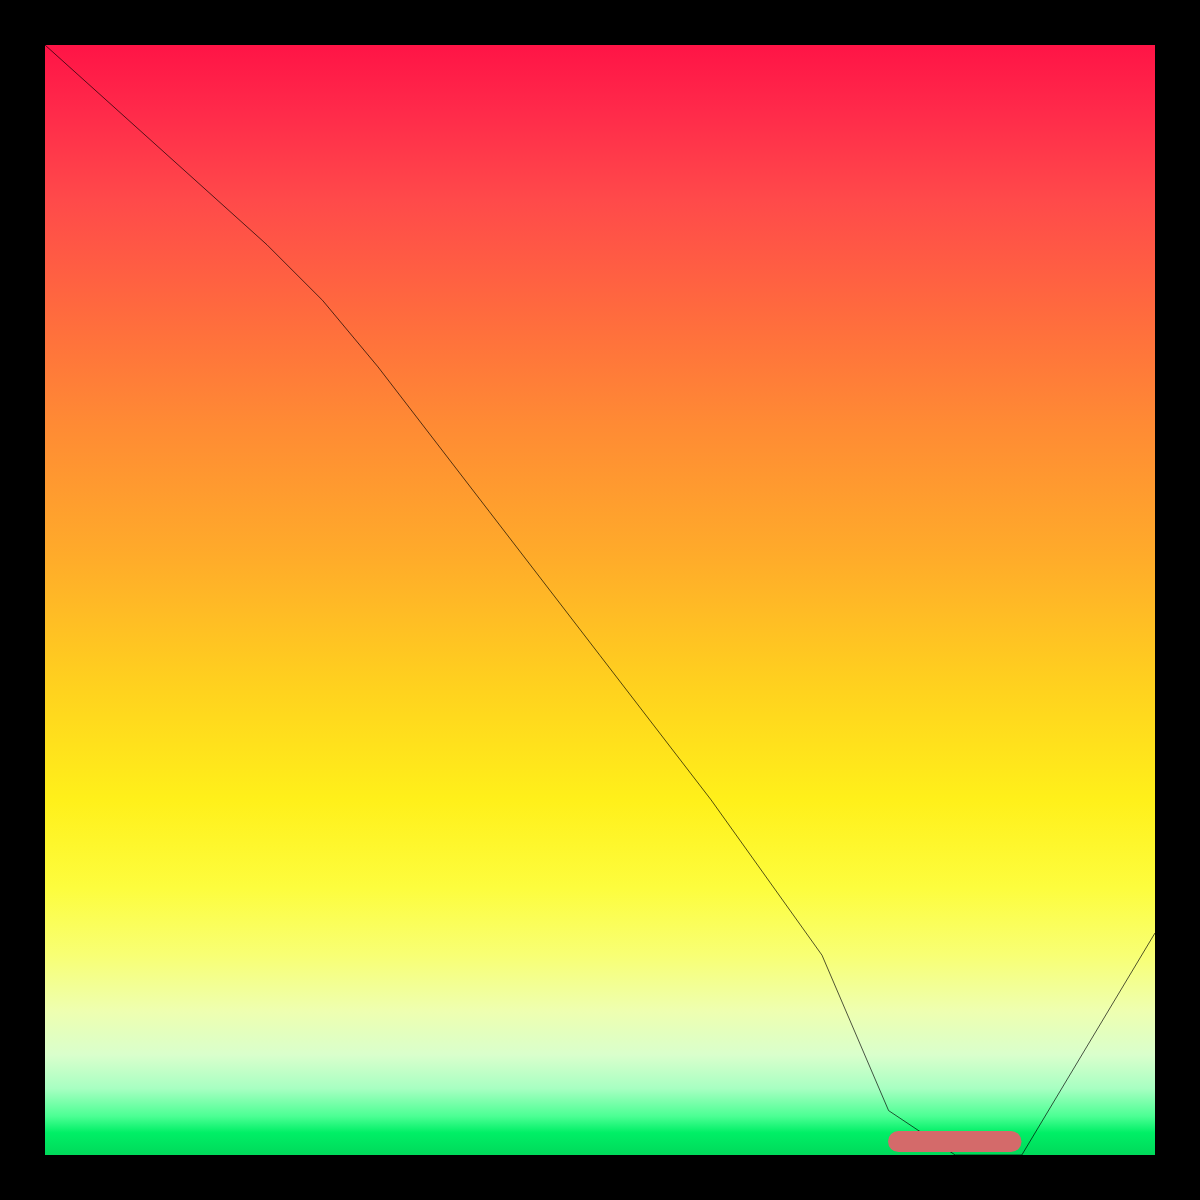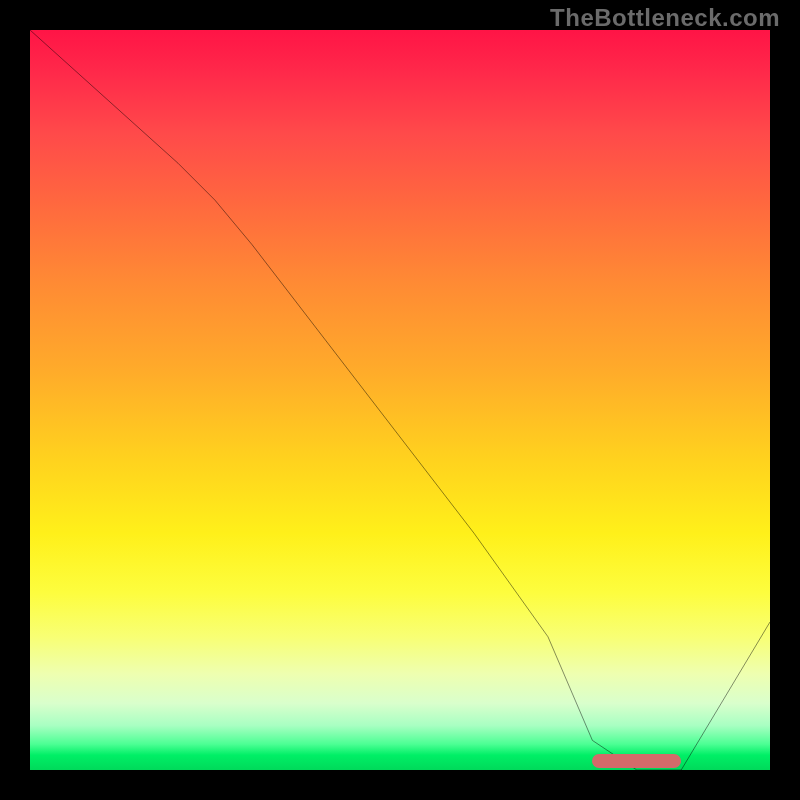--- a/index.html
+++ b/index.html
@@ -68,21 +68,20 @@
     height: 14px;
     border-radius: 7px;
     background: #d46a6a;
   }
 </style>
 </head>
 <body>
 
 <div class="stage">
 
-  <div class="watermark">TheBottleneck.com</div>
 
   <div class="plot">
     <div class="gradient"></div>
 
     <svg class="curve" viewBox="0 0 100 100" preserveAspectRatio="none">
       <path d="M 0.00 0.00 L 10.00 9.00 L 20.00 18.00 L 25.00 23.00 L 30.00 29.00 L 40.00 42.00 L 50.00 55.00 L 60.00 68.00 L 70.00 82.00 L 76.00 96.00 L 82.00 100.00 L 88.00 100.00 L 100.00 80.00" fill="none" stroke="#000000" stroke-width="0.45" vector-effect="non-scaling-stroke"></path>
     </svg>
 
     <div class="marker" style="left: 562.4px; width: 88.8px; bottom: 2px; background: rgb(212, 106, 106);"></div>
   </div>

